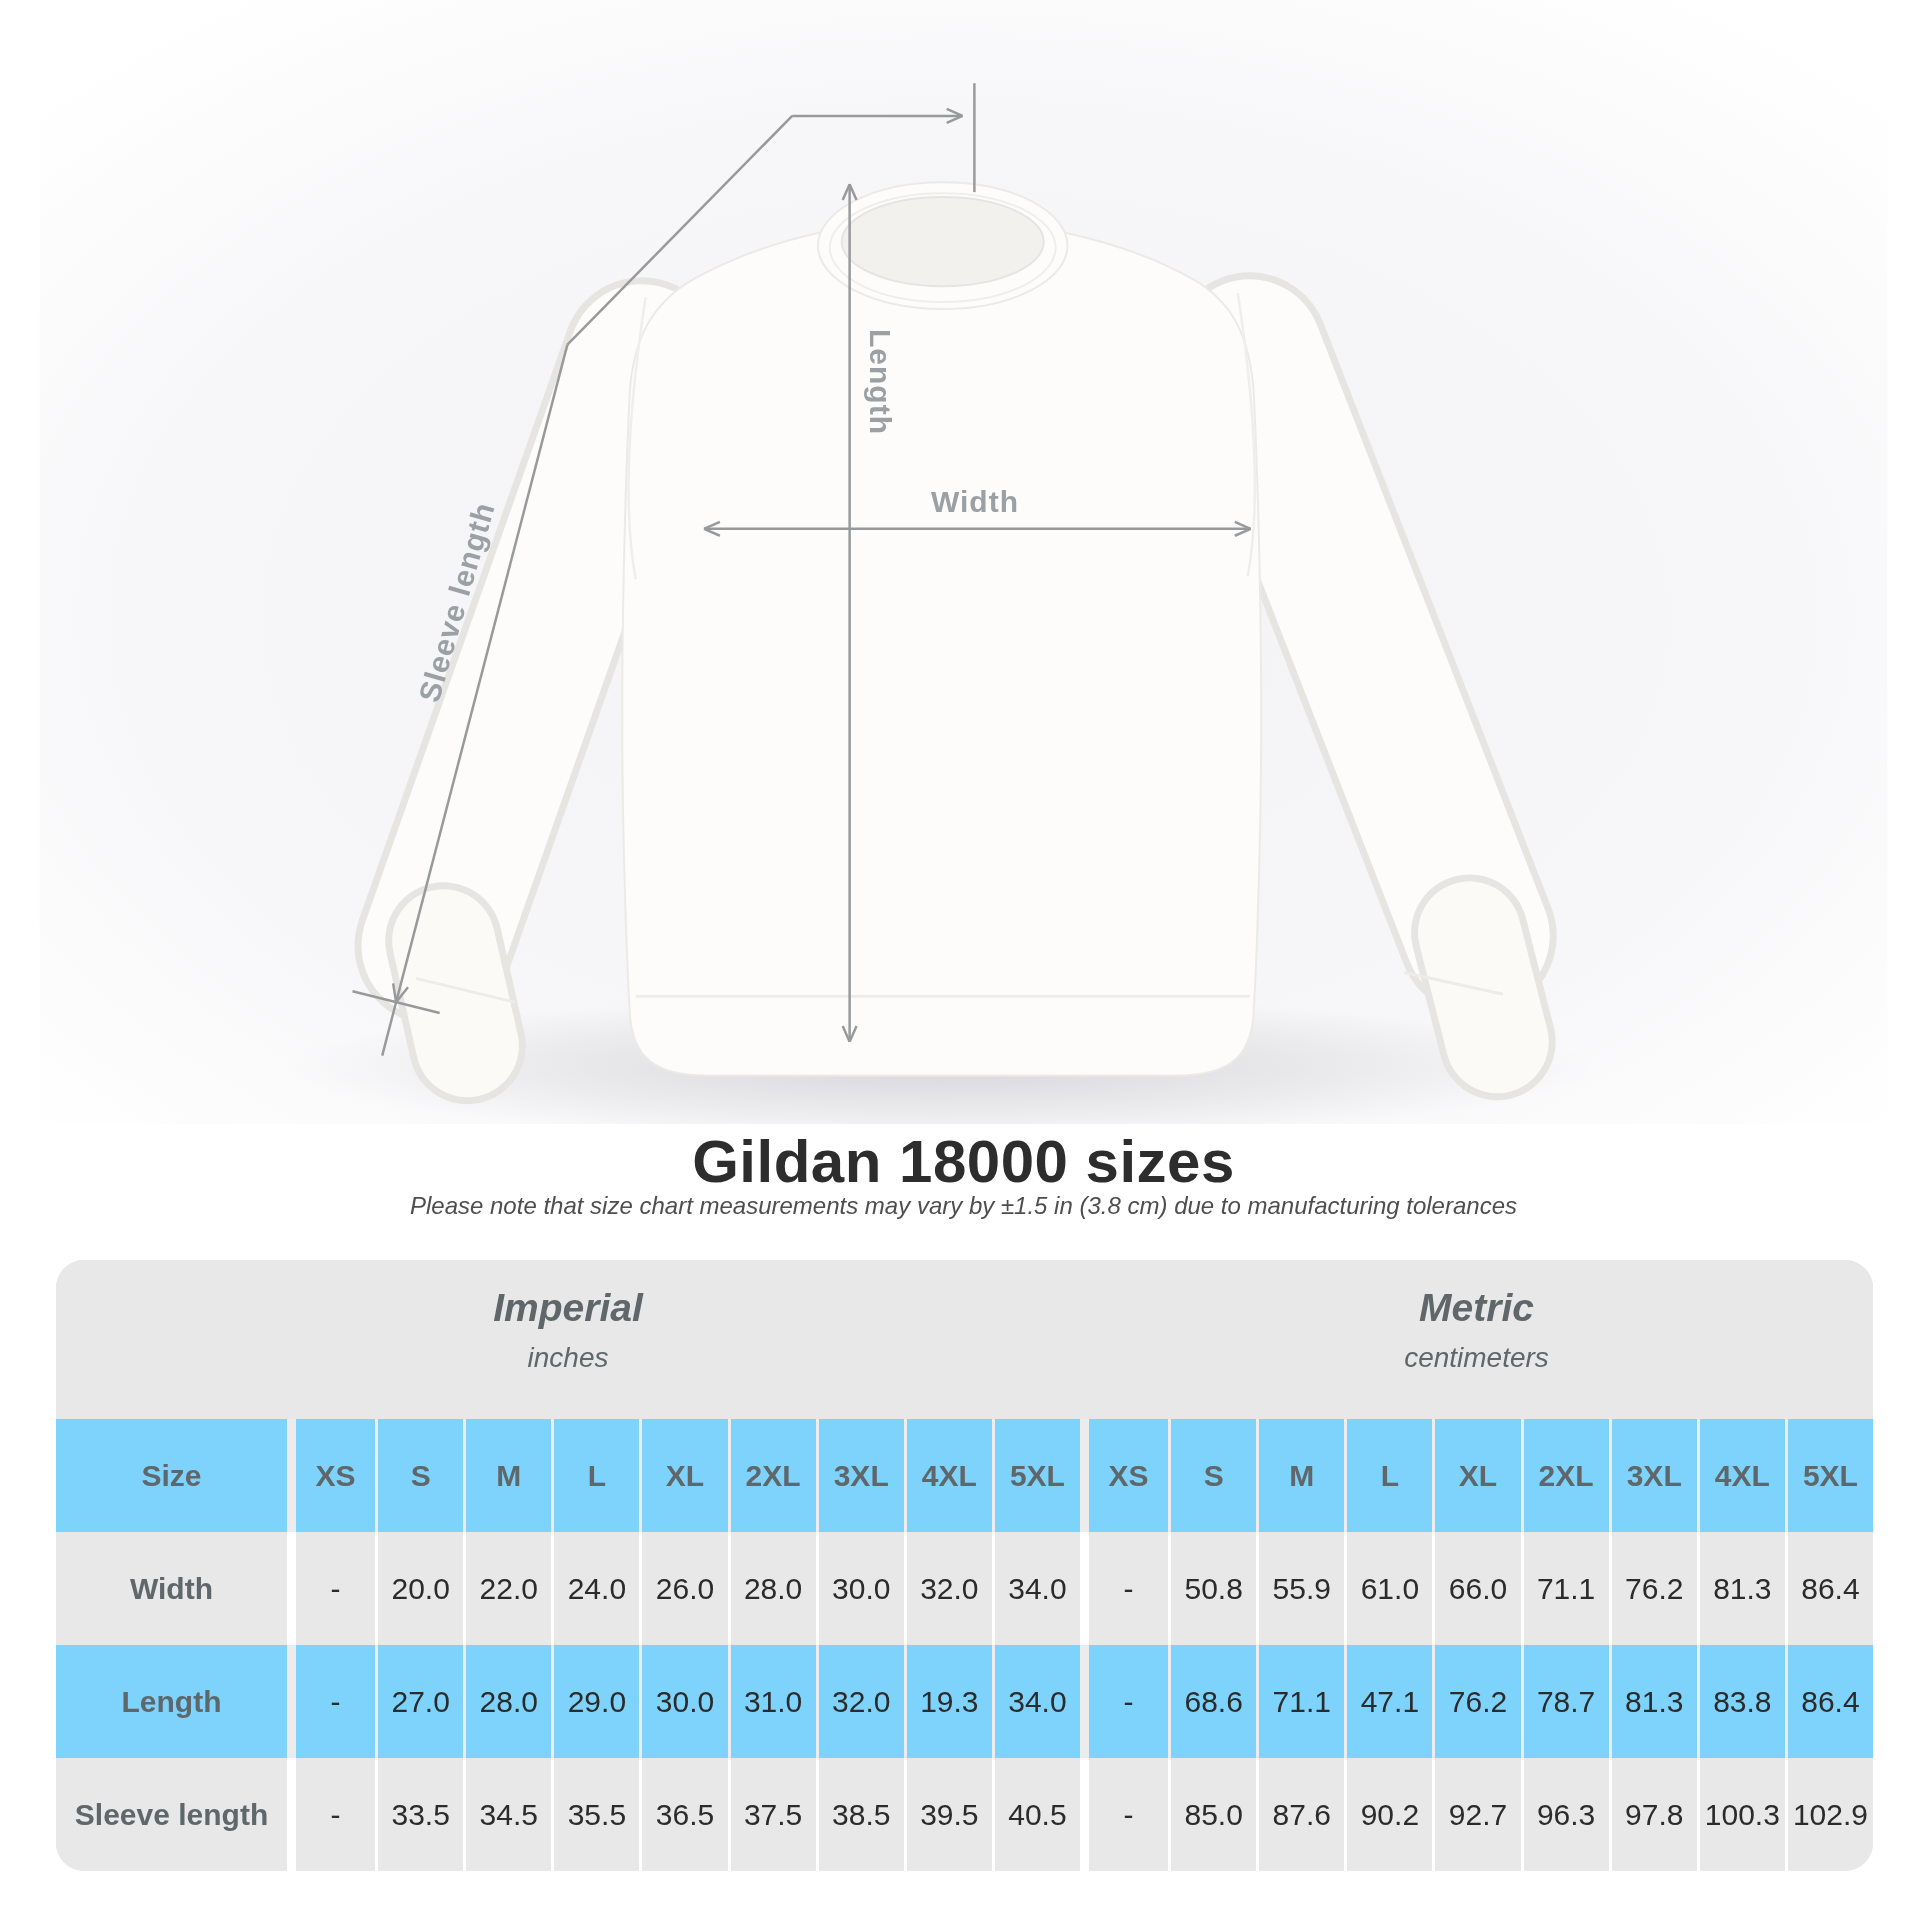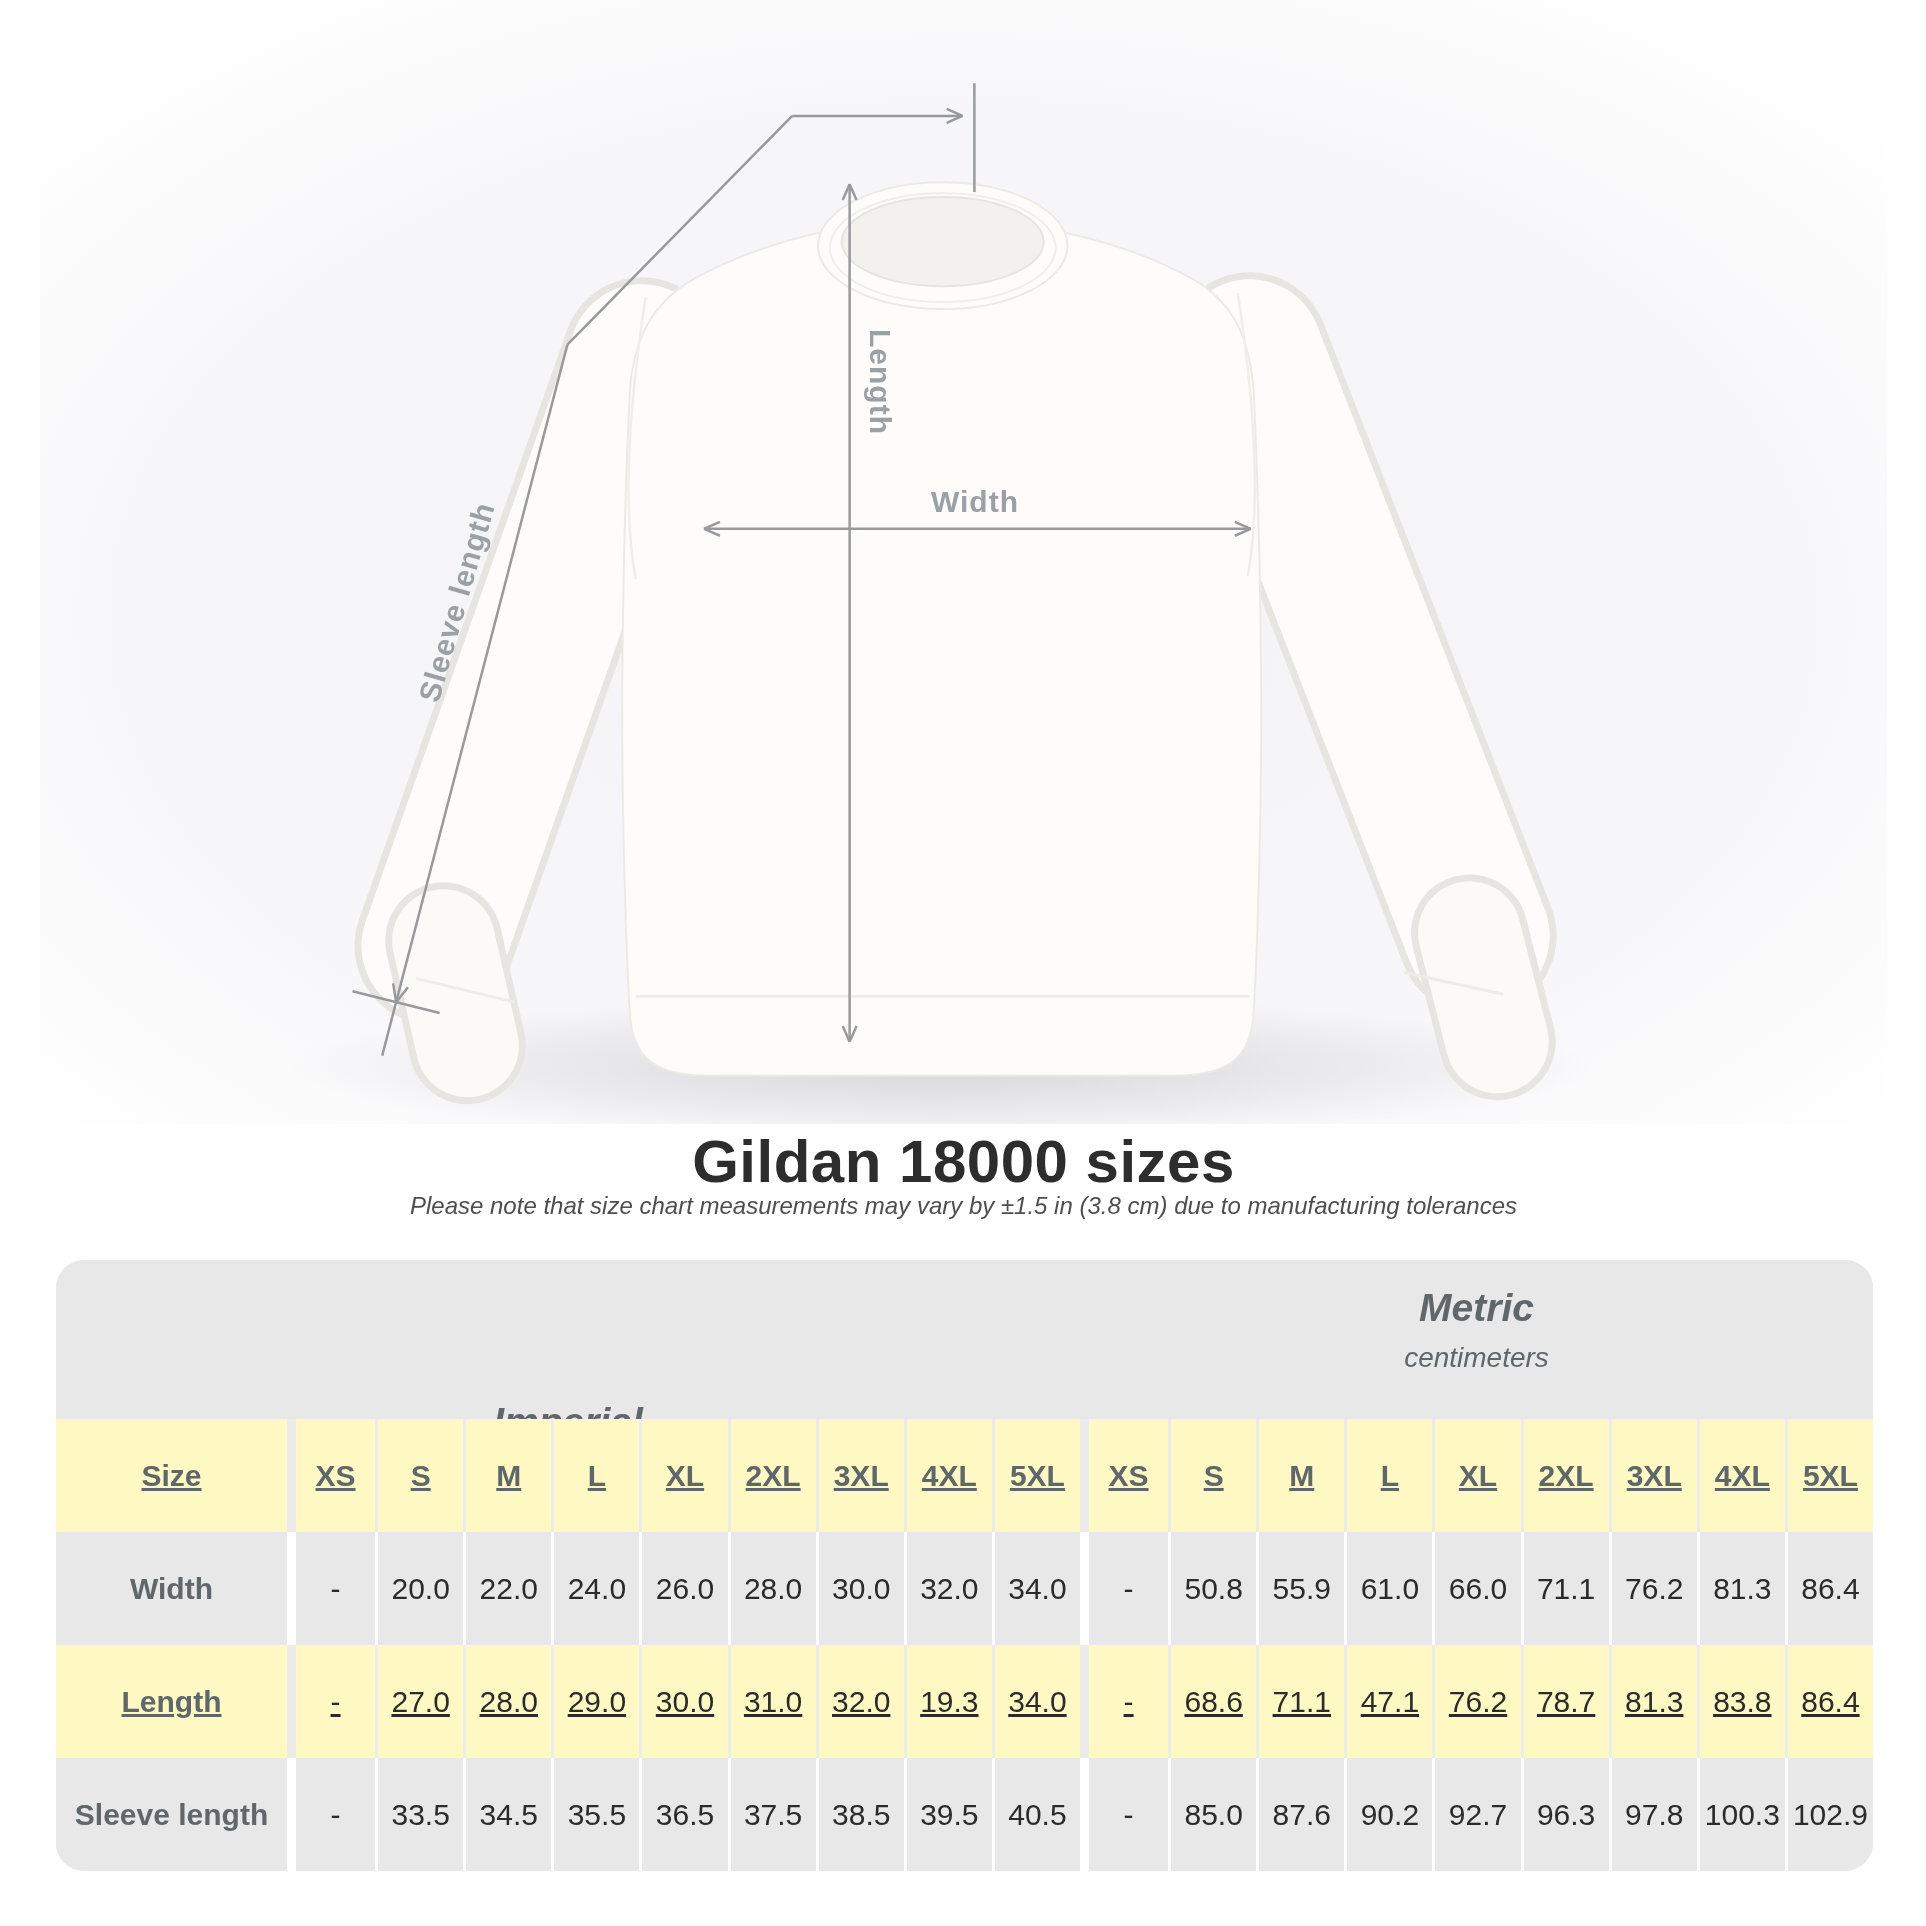--- a/index.html
+++ b/index.html
@@ -30,21 +30,21 @@
              padding-top:26px;background:var(--table-bg);}
   .unit-cell.imperial{grid-column:1 / 11;}
   .unit-cell.metric{grid-column:11 / 20;}
   .unit-title{font-size:39px;font-weight:700;font-style:italic;color:var(--head-text);}
   .unit-sub{font-size:28px;font-style:italic;color:var(--head-text);margin-top:12px;}
 
   .grid{display:grid;grid-template-columns:231px repeat(18,1fr);grid-auto-rows:113px;}
   .cell{display:flex;align-items:center;justify-content:center;font-size:30px;
         border-left:3px solid transparent;}
   .cell.thick{border-left-width:9px;}
-  .row-w{background:#fef9c3;border-left-color:#ececec;text-decoration:underline;}
+  .row-w{background:#7dd3fc;border-left-color:#ececec;}
   .row-g{background:var(--table-bg);border-left-color:#ffffff;}
   .label-cell{border-left:none !important;font-weight:700;color:var(--head-text);}
   .head{font-weight:700;color:var(--head-text);}
   .val{color:#2b2b2b;}
 </style>
 </head>
 <body>
 
 <div class="stage">
 
@@ -127,27 +127,27 @@
     <div class="dim-label length">Length</div>
     <div class="dim-label width">Width</div>
     <div class="dim-label sleeve">Sleeve length</div>
   </div>
 
   <div class="page-title">Gildan 18000 sizes</div>
   <div class="page-subtitle">Please note that size chart measurements may vary by ±1.5 in (3.8 cm) due to manufacturing tolerances</div>
 
   <div class="size-table">
     <div class="units-band">
+      <div class="unit-cell imperial">
+        <div class="unit-title">Imperial</div>
+        <div class="unit-sub">inches</div>
+      </div>
       <div class="unit-cell metric">
         <div class="unit-title">Metric</div>
         <div class="unit-sub">centimeters</div>
-      </div>
-      <div class="unit-cell imperial">
-        <div class="unit-title">Imperial</div>
-        <div class="unit-sub">inches</div>
       </div>
     </div>
     <div class="grid" id="table-grid">
         <div class="cell label-cell row-w">Size</div>
         <div class="cell head row-w thick">XS</div>
         <div class="cell head row-w">S</div>
         <div class="cell head row-w">M</div>
         <div class="cell head row-w">L</div>
         <div class="cell head row-w">XL</div>
         <div class="cell head row-w">2XL</div>

